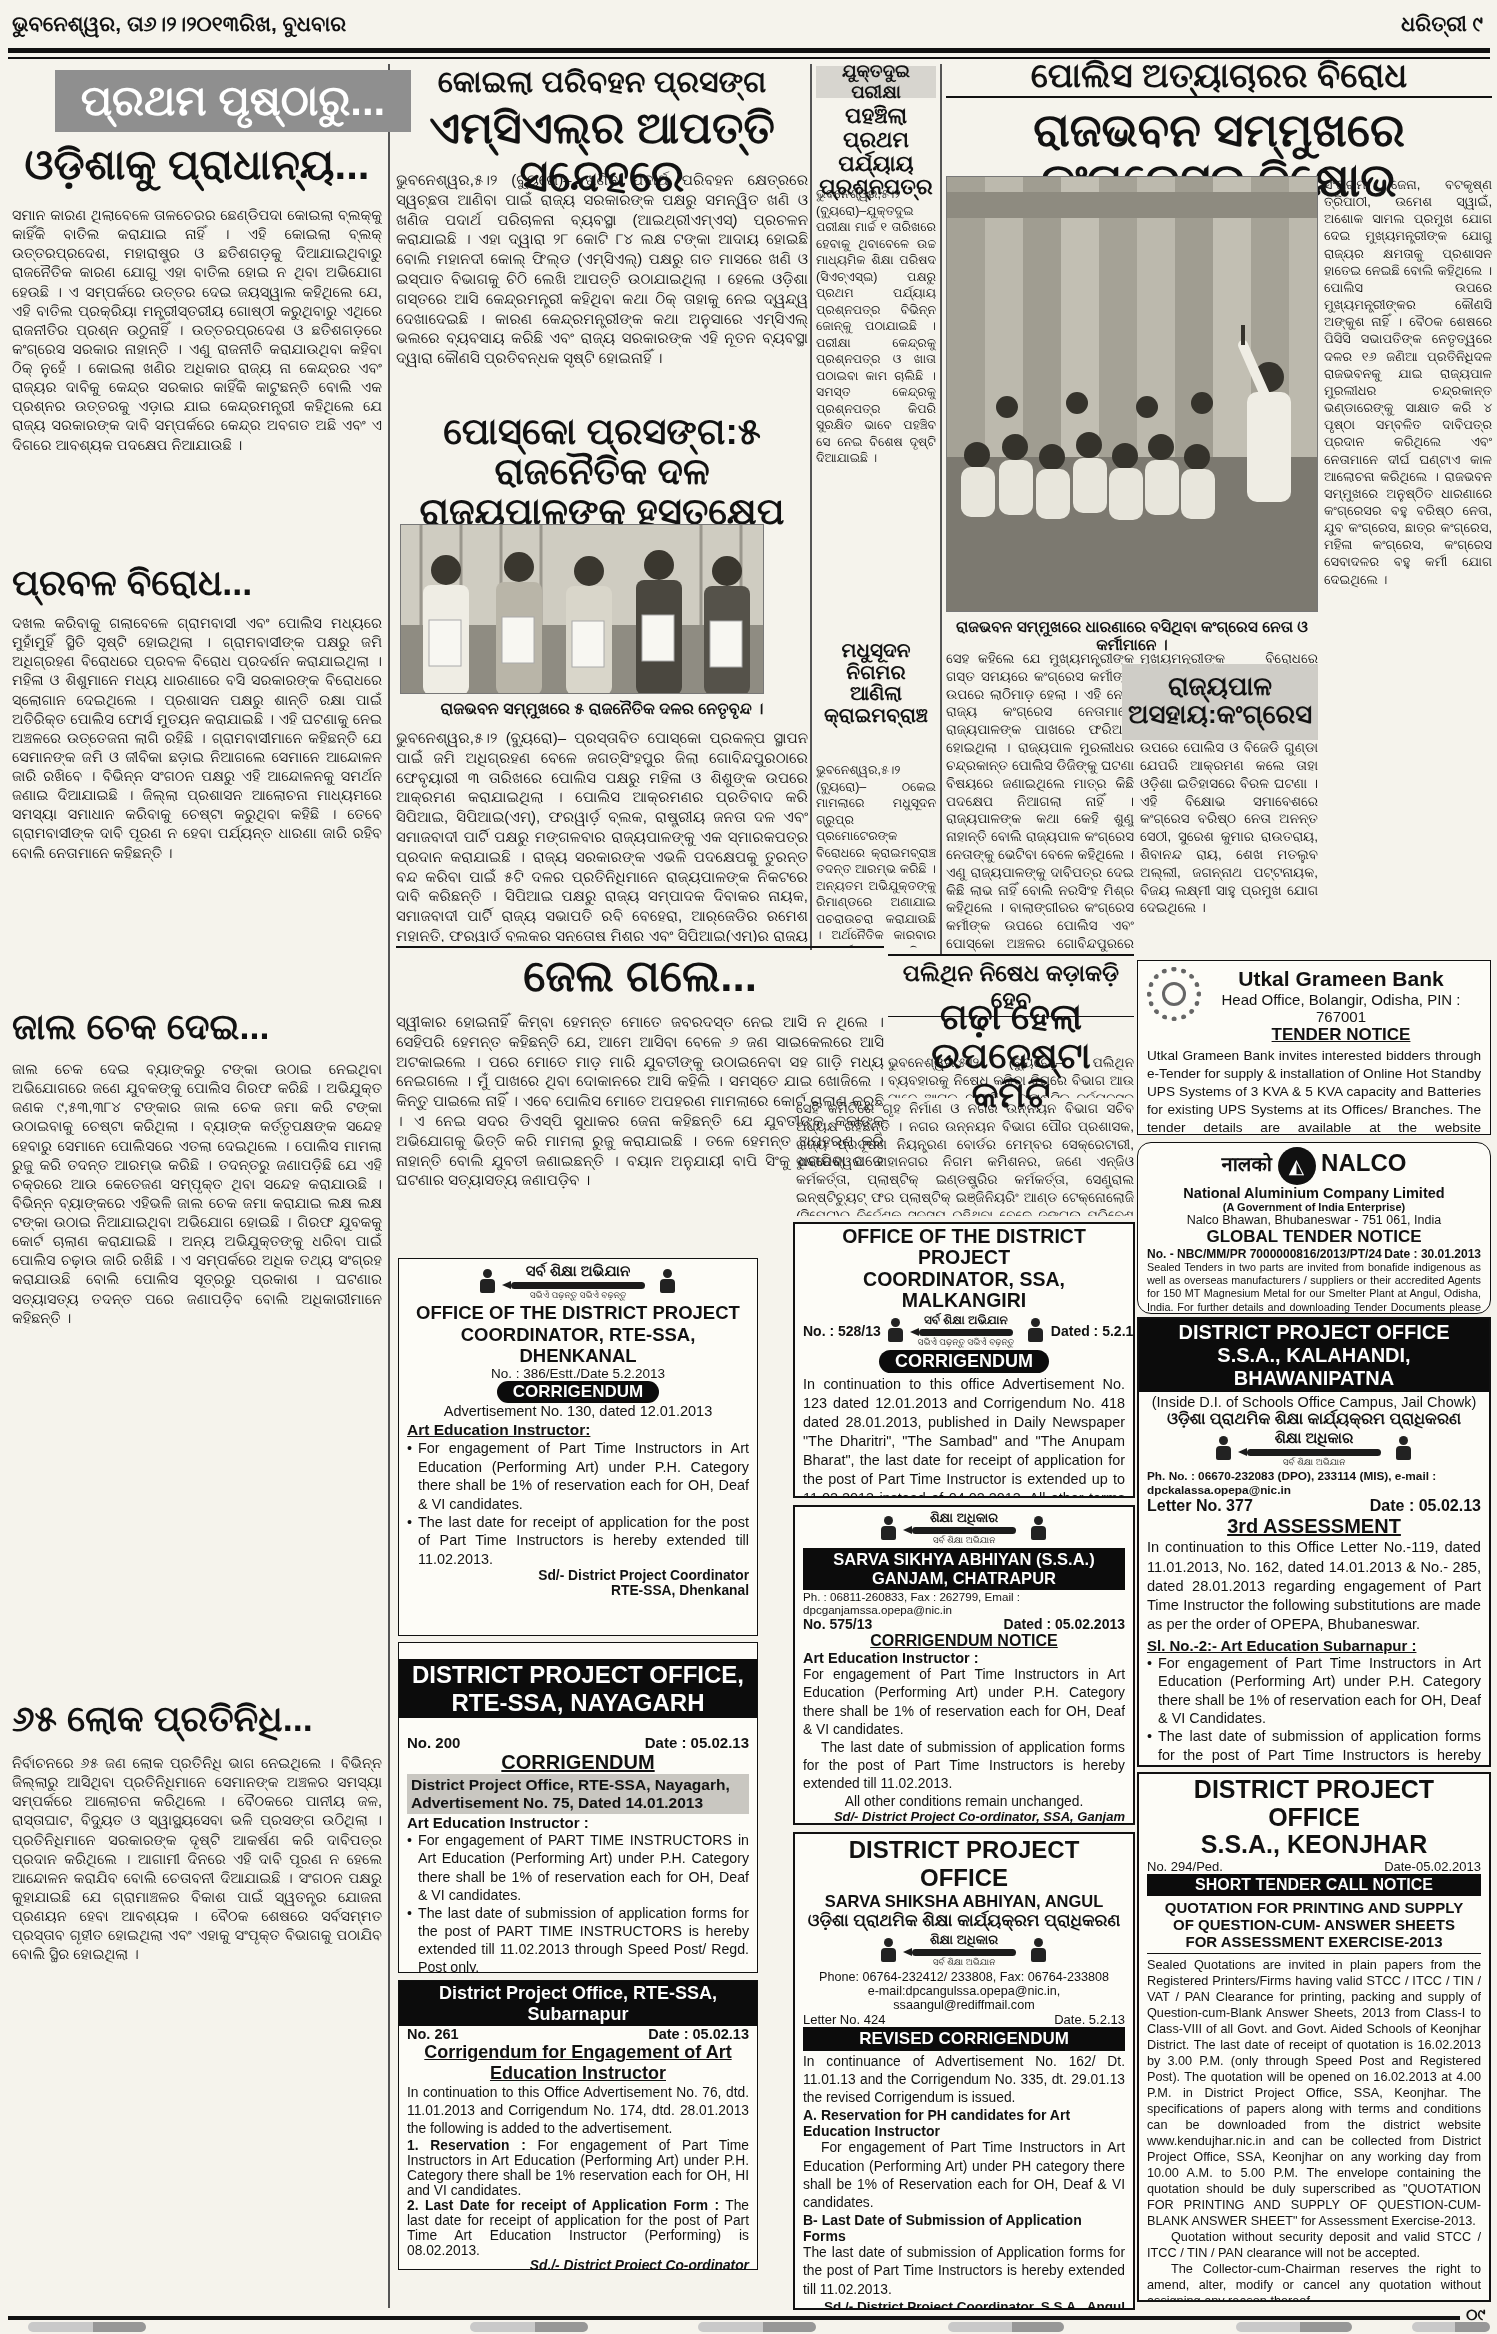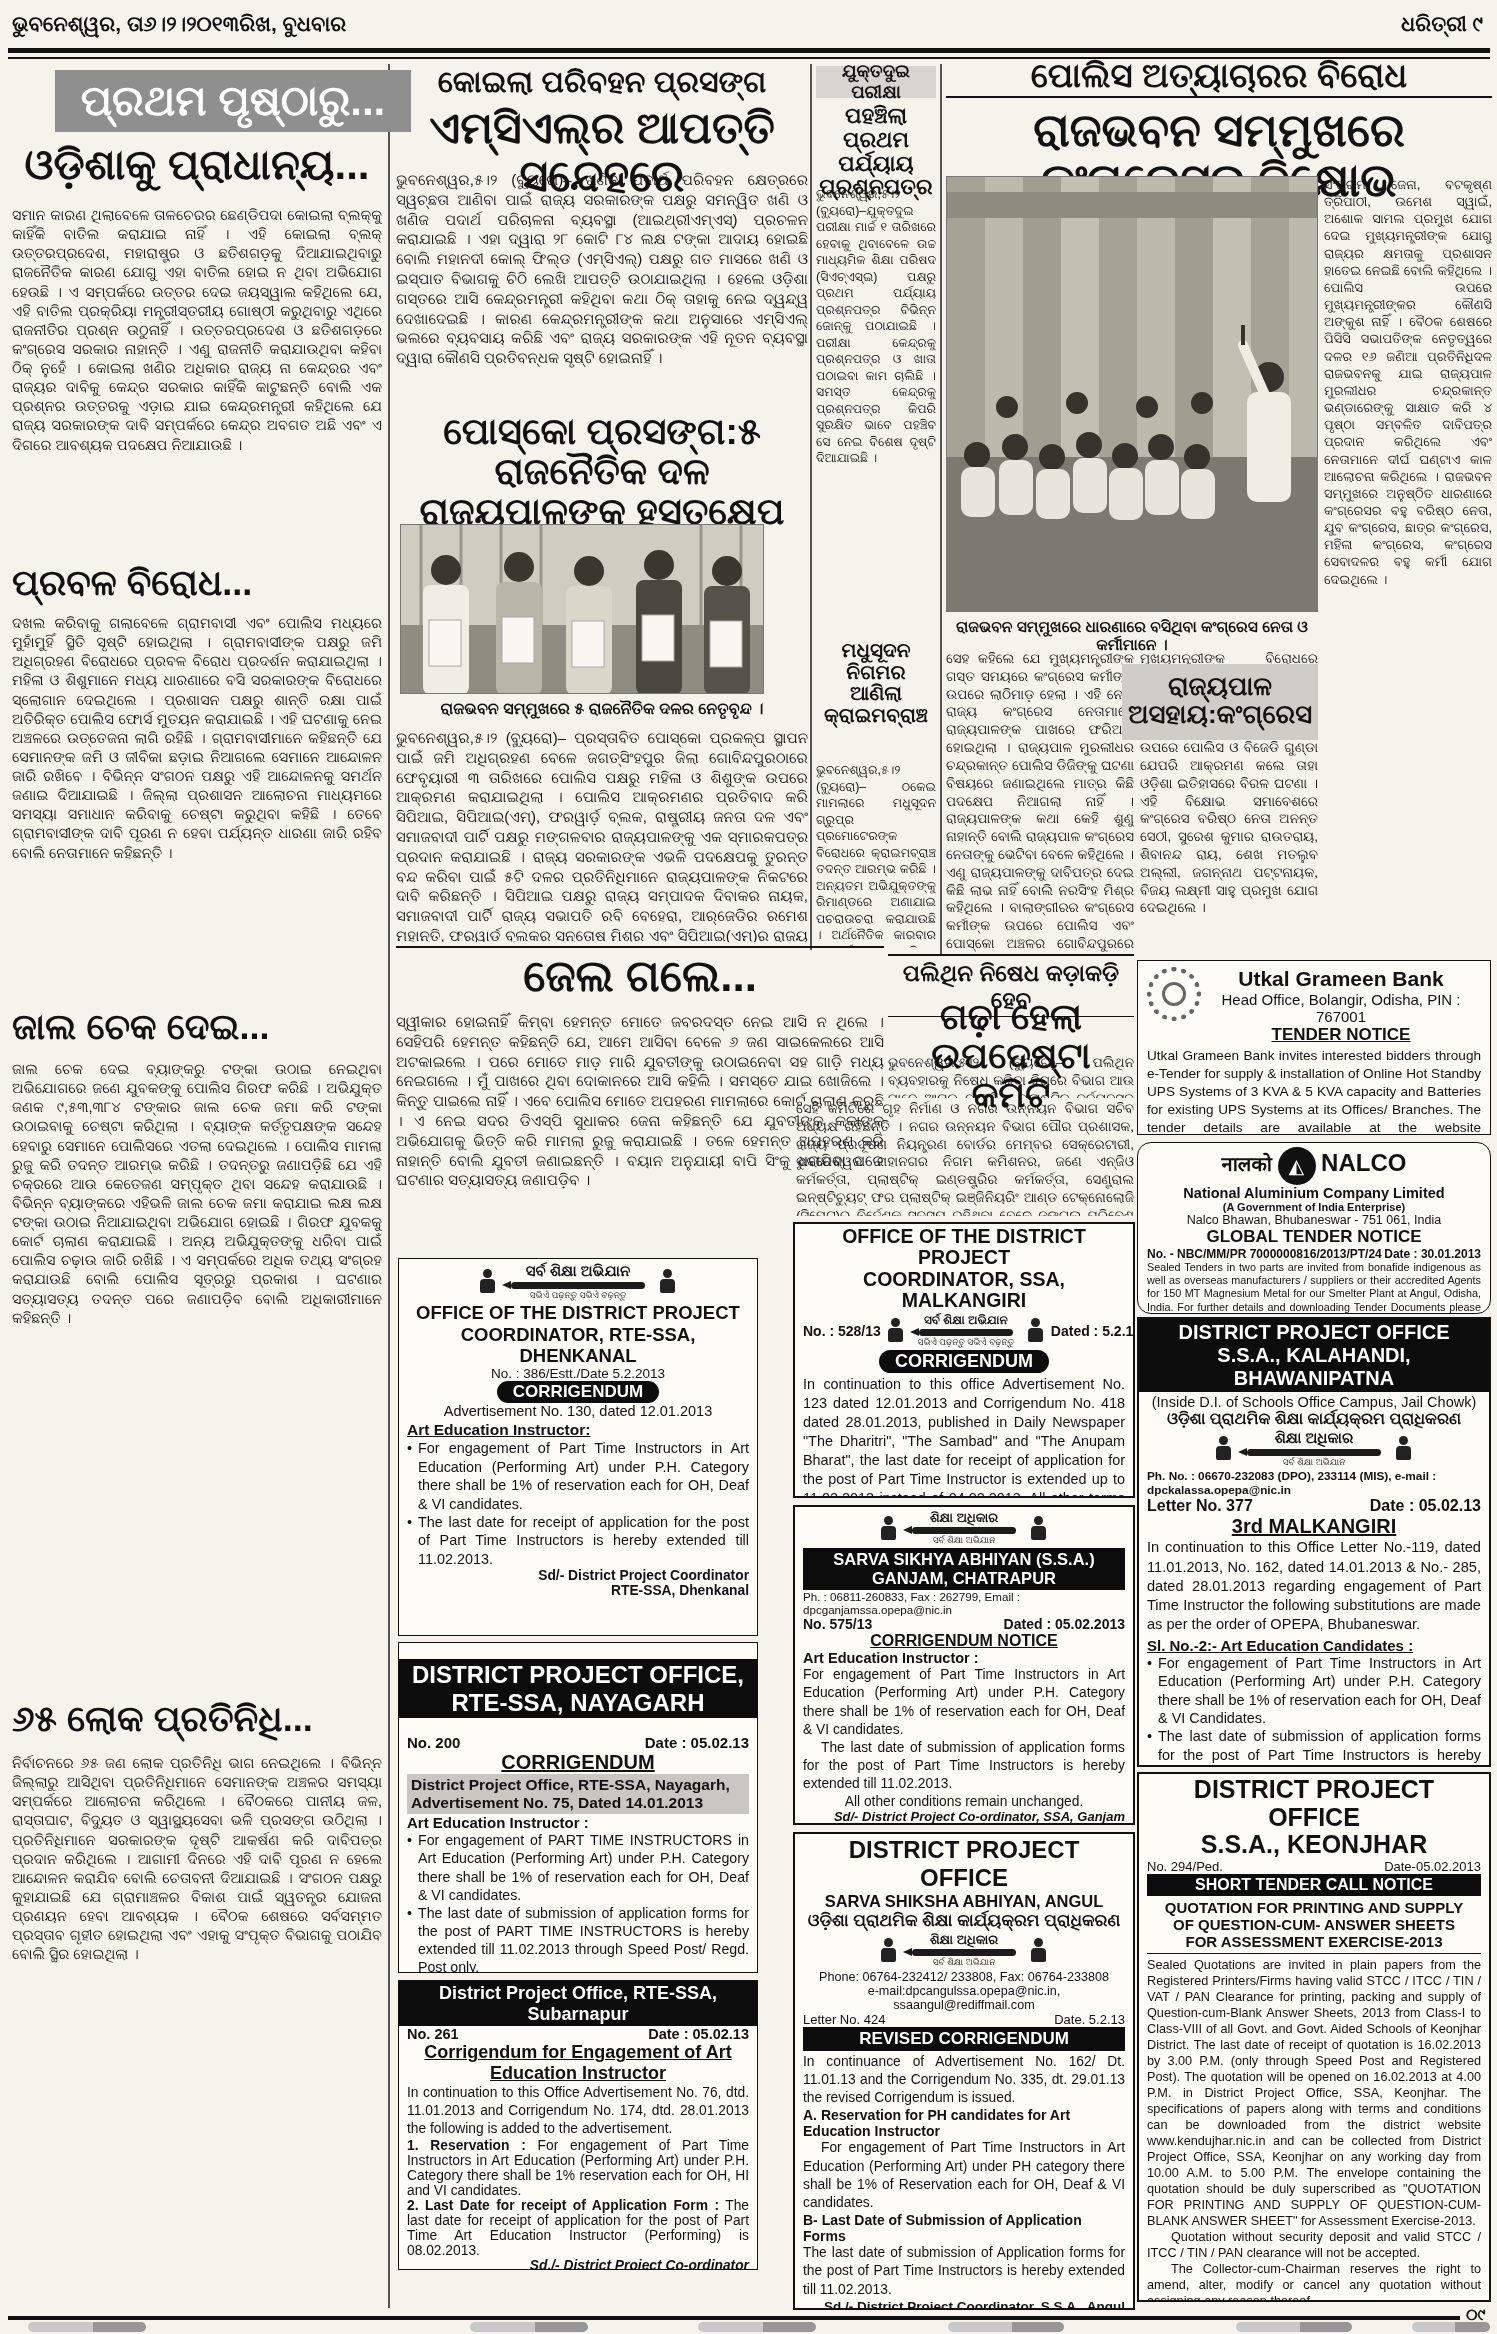--- a/index.html
+++ b/index.html
@@ -238,23 +238,23 @@
           <div class="pencil"></div>
           <div class="ssa-tag">ସର୍ବ ଶିକ୍ଷା ଅଭିଯାନ</div>
         </div>
         <span class="kid"></span>
       </div>
       <div class="b" style="font-size:11.8px;">Ph. No. : 06670-232083 (DPO), 233114 (MIS), e-mail : dpckalassa.opepa@nic.in</div>
       <div class="adrow" style="font-size:16px;">
         <span>Letter No. 377</span>
         <span>Date : 05.02.13</span>
       </div>
-      <div class="ctr b underl" style="font-size:20px;">3rd MALKANGIRI</div>
+      <div class="ctr b underl" style="font-size:20px;">3rd ASSESSMENT</div>
       <div class="jt" style="font-size:14.6px;">In continuation to this Office Letter No.-119, dated 11.01.2013, No. 162, dated 14.01.2013 &amp; No.- 285, dated 28.01.2013 regarding engagement of Part Time Instructor the following substitutions are made as per the order of OPEPA, Bhubaneswar.</div>
-      <div class="b underl" style="font-size:15px;margin-top:2px;">Sl. No.-2:- Art Education Candidates :</div>
+      <div class="b underl" style="font-size:15px;margin-top:2px;">Sl. No.-2:- Art Education Subarnapur :</div>
       <div class="bullet" style="font-size:14.4px;">
           <span class="dot">•</span>
           <span>For engagement of Part Time Instructors in Art Education (Performing Art) under P.H. Category there shall be 1% of reservation each for OH, Deaf &amp; VI Candidates.</span>
         </div>
       <div class="bullet" style="font-size:14.4px;">
           <span class="dot">•</span>
           <span>The last date of submission of application forms for the post of Part Time Instructors is hereby extended till 11.02.2013.</span>
         </div>
 
     </div>

